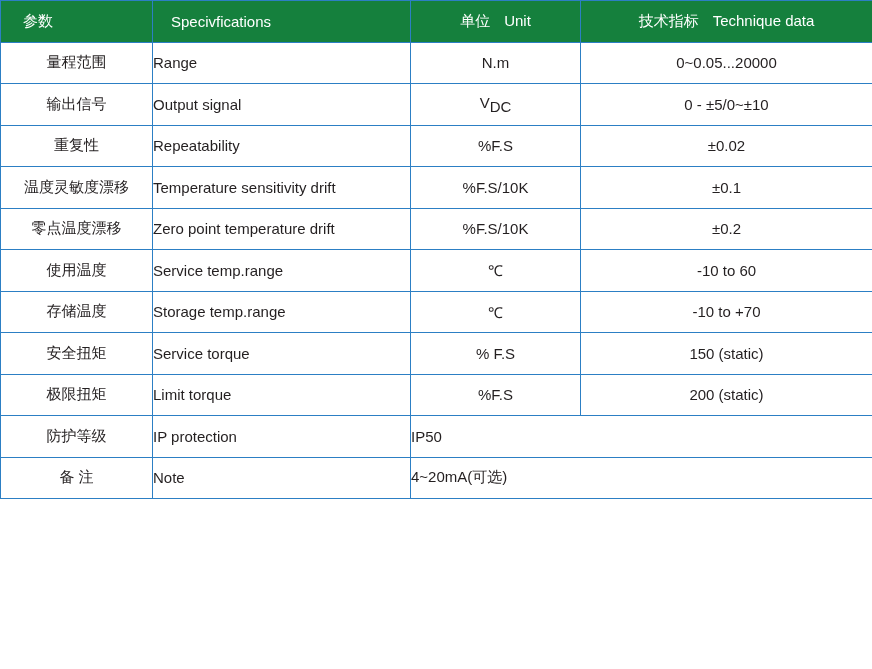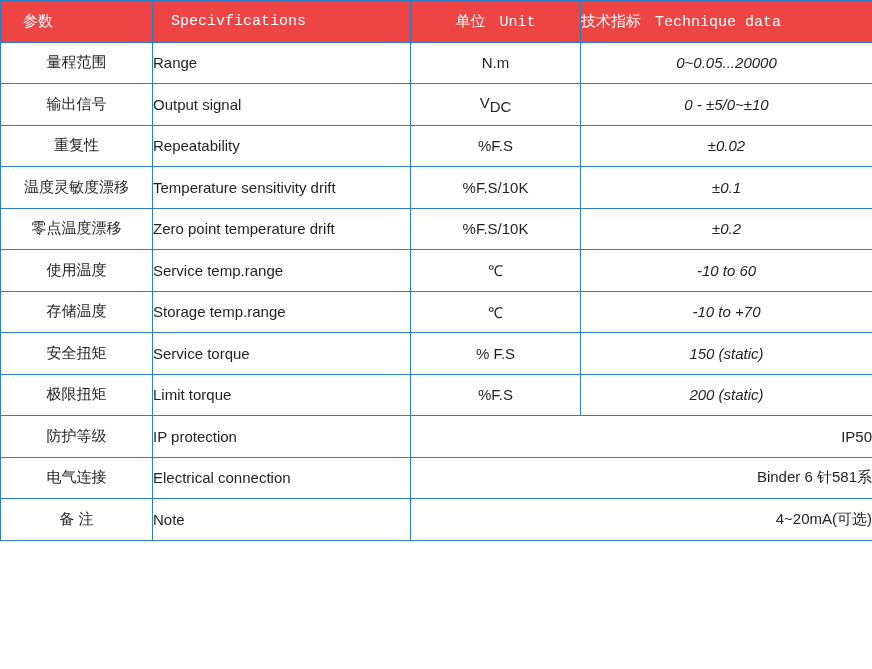--- a/index.html
+++ b/index.html
@@ -25,54 +25,52 @@
 
   .spec-table th, .spec-table td {
     border: 1px solid #2c7fc4;
     padding: 0;
     height: 40.5px;
     font-size: 15px;
     font-weight: normal;
     vertical-align: middle;
   }
   thead th {
-    background: #ef4444;
+    background: #15803d;
     color: #ffffff;
     font-weight: bold;
     font-size: 15.5px;
     height: 43px;
     border-color: #1f86c8;
-    font-family: Liberation Mono, monospace;
   }
   th.h-param { text-align: left; padding-left: 22px; }
   th.h-spec  { text-align: left; padding-left: 18px; }
   th.h-unit  { text-align: center; }
-  th.h-data  { text-align: left; }
+  th.h-data  { text-align: center; }
 
   .cn-cell {
     text-align: center;
     padding: 0 6px;
     font-size: 14.5px;
   }
   .en-cell {
     text-align: left;
     padding-left: 18px;
     font-size: 15px;
   }
   .unit-cell {
     text-align: center;
     font-size: 14.5px;
   }
   .data-cell {
     text-align: center;
     font-size: 14.5px;
-    font-style: italic;
   }
   .wide-cell {
-    text-align: right;
+    text-align: left;
     font-size: 14.5px;
   }
   .sub {
     font-size: 15px;
     vertical-align: sub;
   }
   .hdr-gap { display: inline-block; width: 14px; }
 </style>
 </head>
 <body>
@@ -146,23 +144,18 @@
       <td class="en-cell">Limit torque</td>
       <td class="unit-cell">%F.S</td>
       <td class="data-cell">200 (static)</td>
     </tr>
     <tr>
       <td class="cn-cell">防护等级</td>
       <td class="en-cell">IP protection</td>
       <td class="wide-cell" colspan="2">IP50</td>
     </tr>
     <tr>
-      <td class="cn-cell">电气连接</td>
-      <td class="en-cell">Electrical connection</td>
-      <td class="wide-cell" colspan="2">Binder 6 针581系</td>
-    </tr>
-    <tr>
       <td class="cn-cell">备    注</td>
       <td class="en-cell">Note</td>
       <td class="wide-cell" colspan="2">4~20mA(可选)</td>
     </tr>
   </tbody>
 </table>
 
 </body></html>

